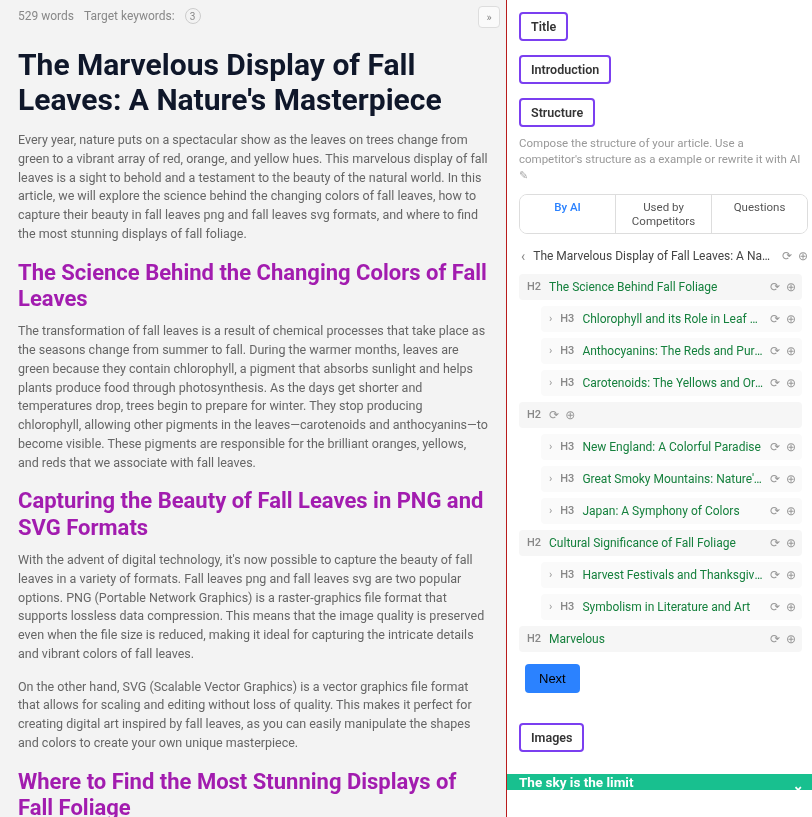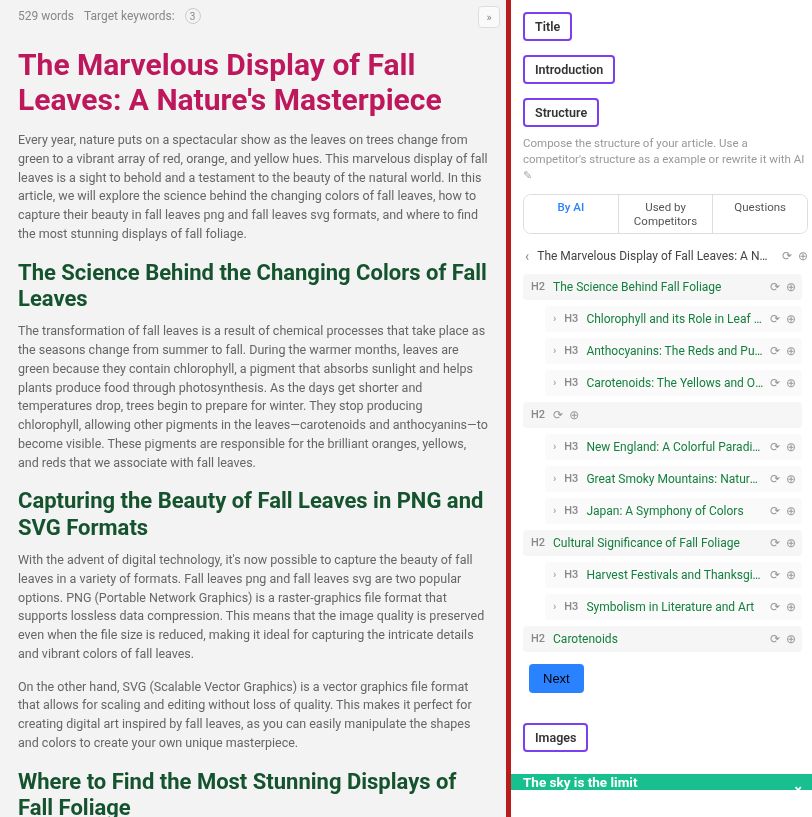--- a/index.html
+++ b/index.html
@@ -1,24 +1,24 @@
 <!DOCTYPE html>
 <html><head>
 <meta charset="utf-8">
 <style>
 * { box-sizing: border-box; margin: 0; padding: 0; }
 body { font-family: -apple-system, BlinkMacSystemFont, "Segoe UI", Roboto, sans-serif; font-size: 13px; color: #333; background: #fff; width: 812px; height: 817px; overflow: hidden; display: flex; }
 .left-panel { width: 506px; background: #f3f3f3; padding: 8px 18px 18px 18px; overflow-y: auto; position: relative; }
-.right-panel { width: 306px; background: #fff; border-left: 5px solid #b91c1c; overflow-y: auto; padding: 8px 0 0 12px; }
+.right-panel { width: 306px; background: #fff; border-left: 1px solid #b91c1c; overflow-y: auto; padding: 8px 0 0 12px; }
 .meta-bar { display: flex; align-items: center; gap: 10px; color: #888; font-size: 12px; margin-bottom: 6px; }
 .meta-bar .kw-badge { display: inline-flex; align-items: center; justify-content: center; width: 16px; height: 16px; border: 1px solid #ccc; border-radius: 50%; font-size: 10px; color: #888; }
 .expand-btn { position: absolute; top: 6px; right: 6px; width: 22px; height: 22px; border: 1px solid #ddd; border-radius: 4px; background: #fafafa; display: flex; align-items: center; justify-content: center; font-size: 11px; color: #888; cursor: pointer; }
-h1.article-title { font-size: 30px; font-weight: 700; color: #be185d; margin: 24px 0 14px 0; line-height: 1.15; }
+h1.article-title { font-size: 30px; font-weight: 700; color: #0f172a; margin: 24px 0 14px 0; line-height: 1.15; }
 .article-intro, .article-p { font-size: 12.5px; color: #666; line-height: 1.5; margin-bottom: 14px; }
-h2.sect { font-size: 22px; font-weight: 700; color: #14532d; margin: 16px 0 10px 0; line-height: 1.2; }
+h2.sect { font-size: 22px; font-weight: 700; color: #a21caf; margin: 16px 0 10px 0; line-height: 1.2; }
 .section-btn { display: inline-block; border: 2.5px solid #7b3ff0; border-radius: 4px; padding: 5px 10px; font-size: 12.5px; font-weight: 600; color: #333; margin: 4px 0 10px 0; background: #fff; }
 .compose-hint { font-size: 11.5px; color: #999; margin: -2px 0 10px 0; line-height: 1.4; padding-right: 4px; }
 .ai-icon { display: inline-block; font-size: 11px; color: #aaa; }
 .tabbar { display: flex; border: 1px solid #ddd; border-radius: 8px; overflow: hidden; margin: 6px 4px 8px 0; }
 .tabbar .tab { flex: 1; text-align: center; font-size: 11.5px; padding: 5px 0; color: #555; border-right: 1px solid #ddd; background: #fff; cursor: pointer; }
 .tabbar .tab:last-child { border-right: none; }
 .tabbar .tab.active { color: #2b82ff; font-weight: 500; }
 .breadcrumb-row { display: flex; align-items: center; gap: 8px; padding: 6px 4px 10px 2px; }
 .breadcrumb-row .chev { color: #888; font-size: 14px; cursor: pointer; }
 .breadcrumb-row .bc-title { flex: 1; font-size: 12px; color: #444; white-space: nowrap; overflow: hidden; text-overflow: ellipsis; }
@@ -178,21 +178,21 @@
         <span class="chevr">›</span>
         <span class="hx">H3</span>
         <span class="txt">Symbolism in Literature and Art</span>
         <span class="row-actions">
           <span class="ico">⟳</span>
           <span class="ico">⊕</span>
         </span>
       </div>
       <div class="outline-item">
         <span class="hx">H2</span>
-        <span class="txt">Carotenoids</span>
+        <span class="txt">Marvelous</span>
         <span class="row-actions">
           <span class="ico">⟳</span>
           <span class="ico">⊕</span>
         </span>
       </div>
     </div>
 
   <button class="next-btn">Next</button>
 
   <div class="images-btn-wrap"><span class="section-btn">Images</span></div>

